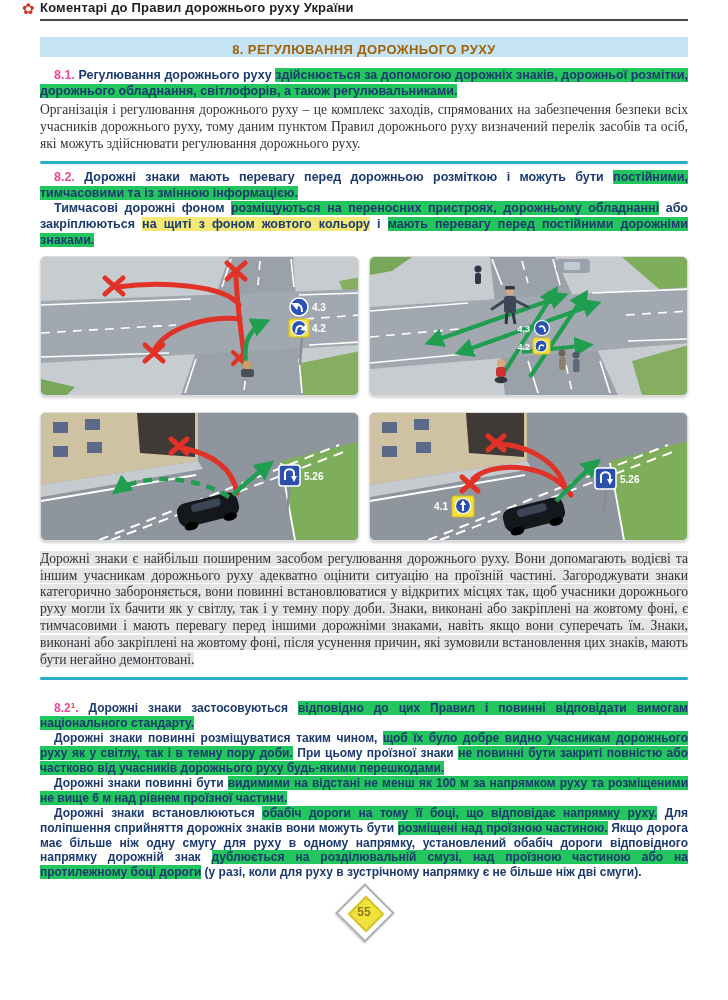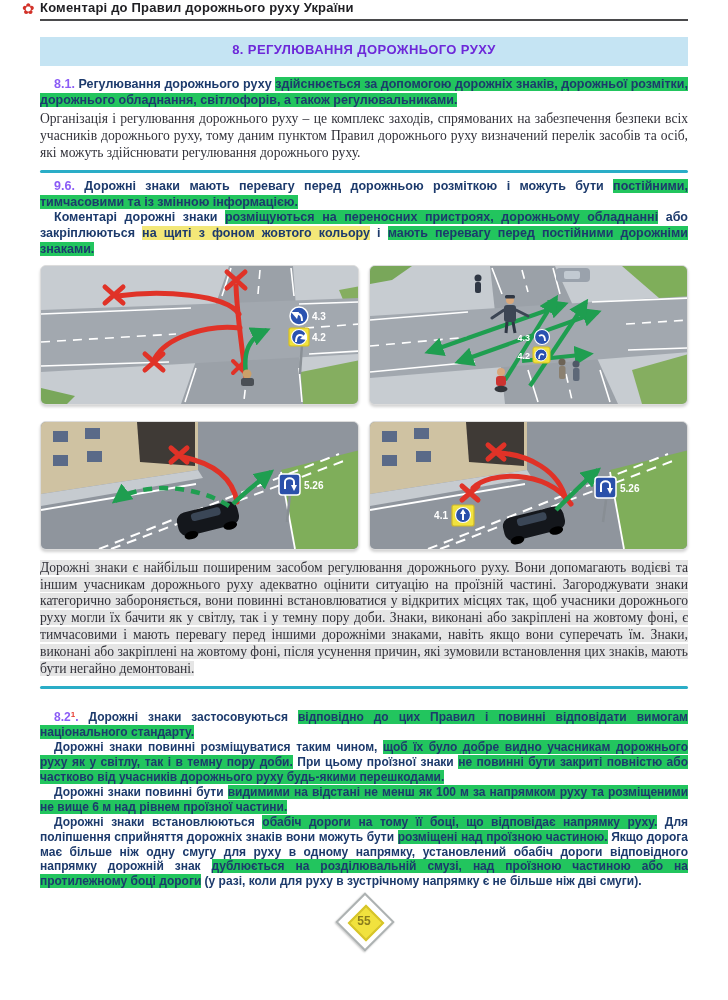--- a/index.html
+++ b/index.html
@@ -2,39 +2,39 @@
 <html><head>
 <meta charset="utf-8">
 <style>
   html,body{margin:0;padding:0;background:#e9e9e9;}
   .page{position:relative;width:728px;height:1000px;margin:0 auto;background:#ffffff;
         font-family:"Liberation Sans",sans-serif;overflow:hidden;}
   .ornament{position:absolute;left:22px;top:0px;font-size:15px;color:#d23229;line-height:18px;}
   .content{position:absolute;left:40px;top:0;width:648px;}
   .header-title{font-size:13px;font-weight:bold;color:#1e1e22;letter-spacing:.2px;}
   .header-rule{margin-top:4px;border-bottom:2px solid #4a4a4c;}
-  .banner{margin-top:16px;height:29px;line-height:25px;background:#c5e4f3;text-align:center;
-          font-size:13px;font-weight:bold;color:#6d28d9;letter-spacing:.4px;}
+  .banner{margin-top:16px;height:20px;line-height:25px;background:#c5e4f3;text-align:center;
+          font-size:13px;font-weight:bold;color:#a16207;letter-spacing:.4px;}
   p{margin:0;text-align:justify;}
   .lead{font-weight:bold;color:#1c3a6c;font-size:12.5px;line-height:16.2px;}
   .lead.ind, .s82 p, .s821 p{text-indent:14px;}
   .serif{font-family:Liberation Serif, serif;color:#32323a;font-size:13.6px;line-height:16.8px;}
   .s81-lead{margin-top:10px;}
   .s81-body{margin-top:3px;}
   .divider{margin-top:8px;height:3px;background:#2aadc7;border-radius:2px;}
   .s82{margin-top:6px;}
   .s82 p{font-weight:bold;color:#1c3a6c;font-size:12.5px;line-height:15.8px;}
   .figs{margin-top:7px;display:grid;grid-template-columns:319px 319px;gap:16px 10px;}
   .fig{border:1px solid #dcdcdc;border-radius:6px;overflow:hidden;box-shadow:0 2px 3px rgba(0,0,0,.18);
        background:#c7ccd1;line-height:0;}
   .commentary{margin-top:10px;}
   .divider2{margin-top:9px;height:3px;background:#2aadc7;border-radius:2px;}
   .s821{margin-top:19px;}
   .s821 p{font-weight:bold;color:#1c3a6c;font-size:12px;line-height:14.9px;}
-  .run-red{color:#8b5cf6;}
+  .run-red{color:#ec4899;}
   .run-redsup{color:#e6392f;font-size:8px;vertical-align:4px;}
   .run-cyan{background:#22c55e;}
   .run-yellow{background:#f3e878;}
   .run-pink{background:#e5e5e5;}
   .badge{position:relative;width:54px;height:54px;margin:5px auto 0;}
   .d-outer{position:absolute;left:7px;top:7px;width:38px;height:38px;transform:rotate(45deg);
            background:#ffffff;border:2px solid #adb2b2;box-shadow:0 1px 2px rgba(0,0,0,.25);}
   .d-inner{position:absolute;left:16px;top:16px;width:22px;height:22px;transform:rotate(45deg);
            background:#f1e23e;border:2px solid #d6c42a;}
   .badge-num{position:absolute;left:0;top:0;width:54px;height:54px;display:flex;align-items:center;
@@ -52,22 +52,22 @@
     <div class="header-rule"></div>
 
     <div class="banner">8. РЕГУЛЮВАННЯ ДОРОЖНЬОГО РУХУ</div>
 
     <p class="lead ind s81-lead"><span class="run-red">8.1. </span><span class="run-plain">Регулювання дорожнього руху </span><span class="run-cyan">здійснюється за допомогою дорожніх знаків, дорожньої розмітки, дорожнього обладнання, світлофорів, а також регулювальниками.</span></p>
     <p class="serif s81-body">Організація і регулювання дорожнього руху – це комплекс заходів, спрямованих на забезпечення безпеки всіх учасників дорожнього руху, тому даним пунктом Правил дорожнього руху визначений перелік засобів та осіб, які можуть здійснювати регулювання дорожнього руху.</p>
 
     <div class="divider"></div>
 
     <div class="s82">
-      <p><span class="run-red">9.6. </span><span class="run-plain">Дорожні знаки мають перевагу перед дорожньою розміткою і можуть бути </span><span class="run-cyan">постійними, тимчасовими та із змінною інформацією.</span></p>
-      <p><span class="run-plain">Коментарі дорожні знаки </span><span class="run-cyan">розміщуються на переносних пристроях, дорожньому обладнанні</span><span class="run-plain"> або закріплюються </span><span class="run-yellow">на щиті з фоном жовтого кольору</span><span class="run-plain"> і </span><span class="run-cyan">мають перевагу перед постійними дорожніми знаками.</span></p>
+      <p><span class="run-red">8.2. </span><span class="run-plain">Дорожні знаки мають перевагу перед дорожньою розміткою і можуть бути </span><span class="run-cyan">постійними, тимчасовими та із змінною інформацією.</span></p>
+      <p><span class="run-plain">Тимчасові дорожні фоном </span><span class="run-cyan">розміщуються на переносних пристроях, дорожньому обладнанні</span><span class="run-plain"> або закріплюються </span><span class="run-yellow">на щиті з фоном жовтого кольору</span><span class="run-plain"> і </span><span class="run-cyan">мають перевагу перед постійними дорожніми знаками.</span></p>
     </div>
 
     <div class="figs">
 
       <div class="fig">
       <svg width="319" height="138" viewBox="0 0 319 138">
         <defs>
           <marker id="f1g" viewBox="0 0 10 10" refX="8" refY="5" markerWidth="4.4" markerHeight="4.4" orient="auto-start-reverse">
             <path d="M0,0 L10,5 L0,10 z" fill="#1f9e50"></path>
           </marker>

